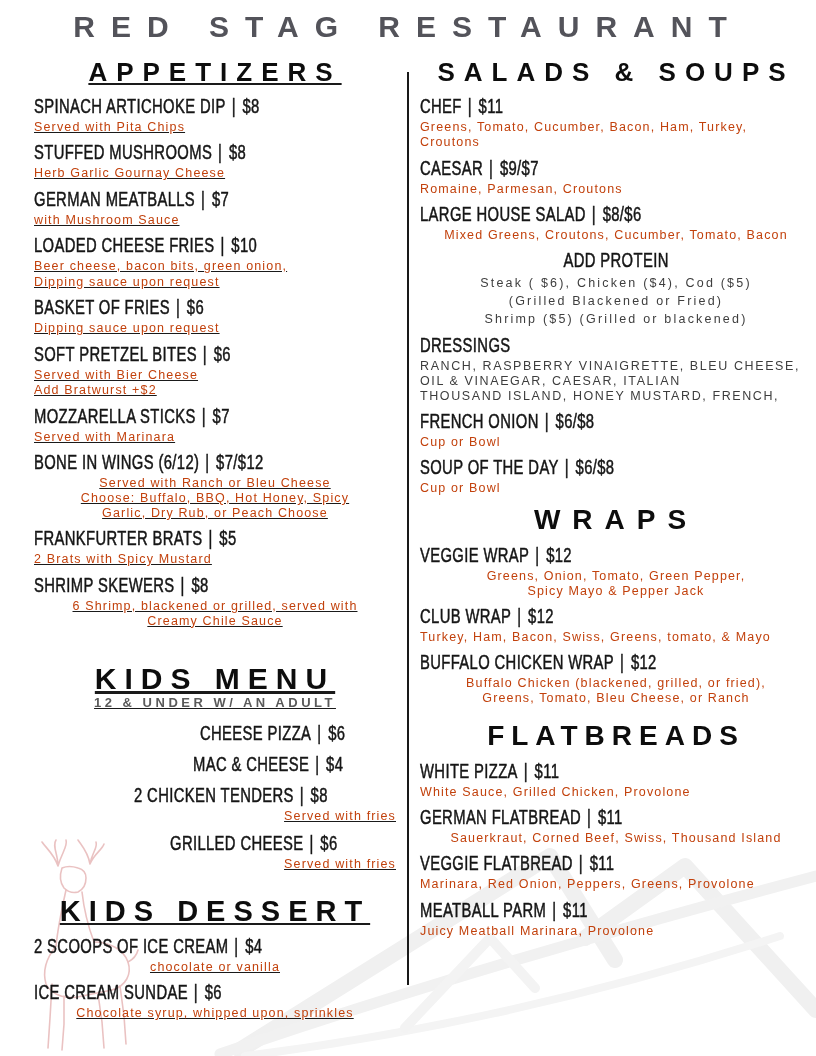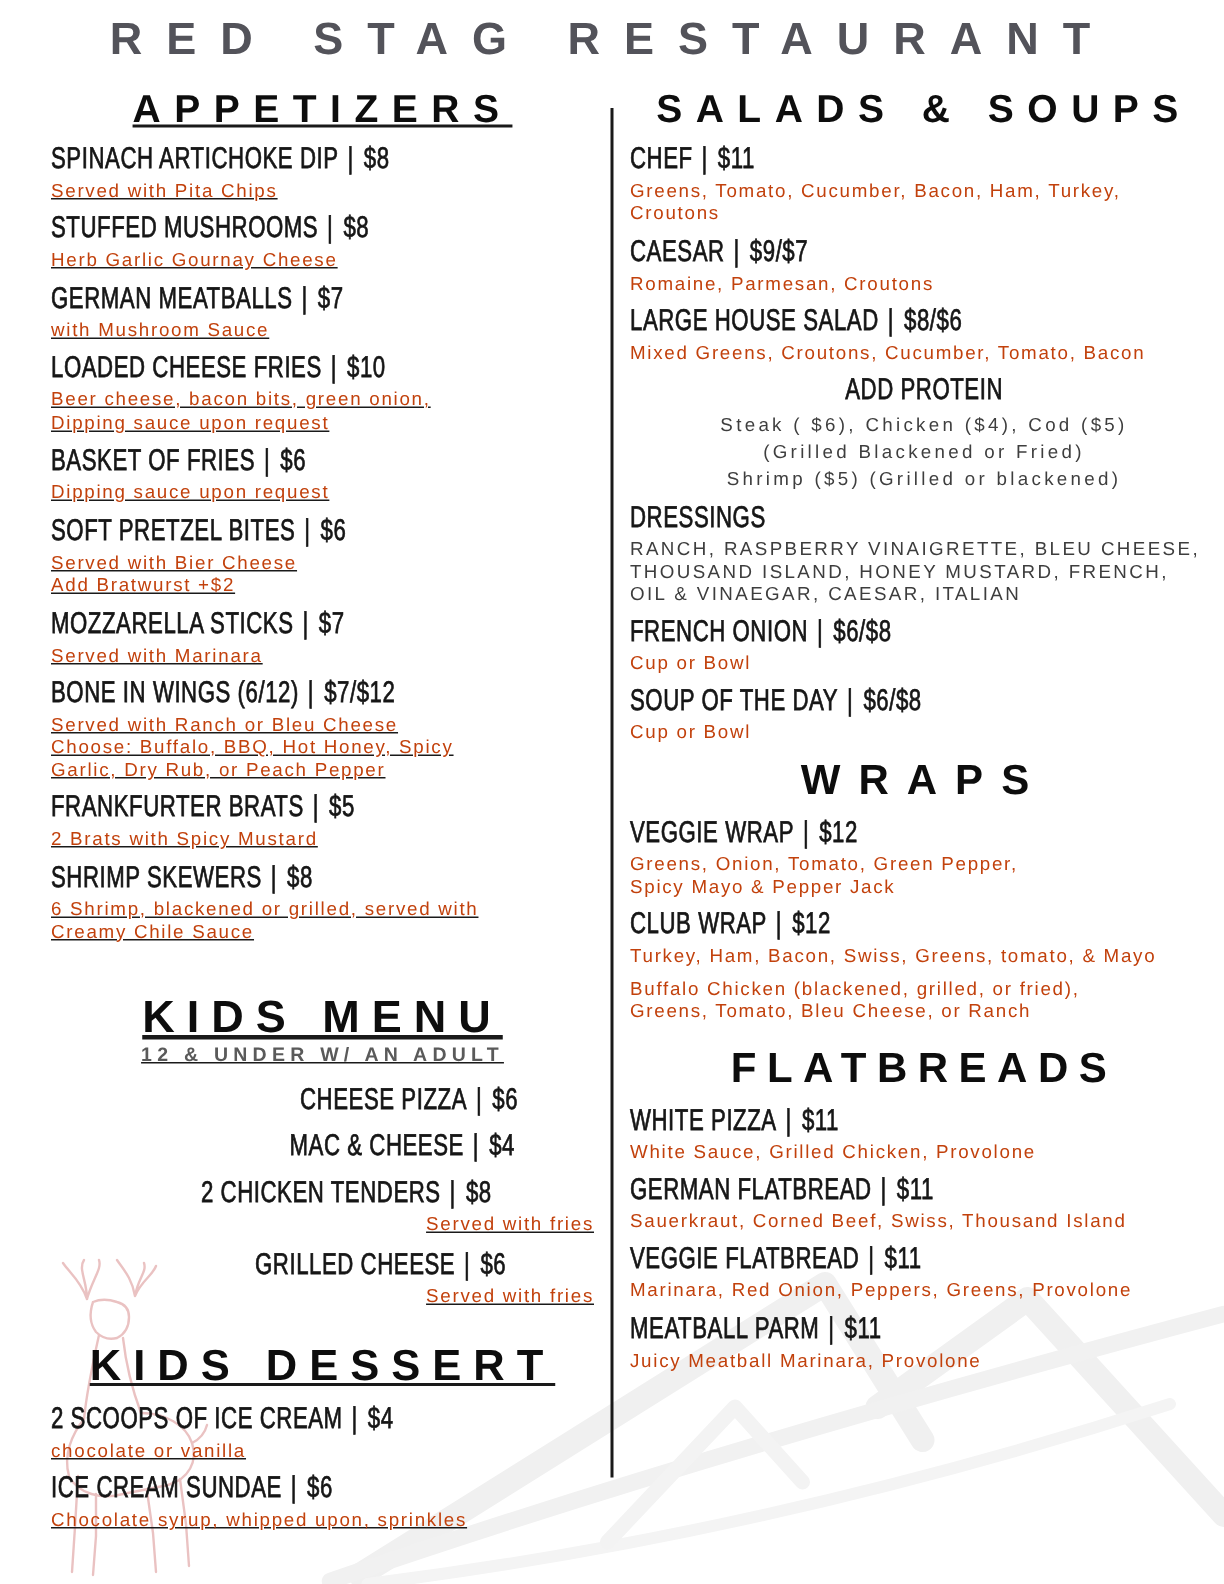--- a/index.html
+++ b/index.html
@@ -42,21 +42,21 @@
   
   .item{margin-bottom:7px;}
   .sec-kids-menu .item{margin-bottom:9px;text-align:right;}
   .name-line{line-height:21px;margin-bottom:2px;white-space:nowrap;}
   .nm-scale{display:inline-block;transform:scaleX(.74);transform-origin:left center;
     font-size:20px;color:#161616;font-weight:400;-webkit-text-stroke:.5px #161616;
     letter-spacing:.5px;white-space:nowrap;}
   .pipe{margin:0 9px 0 8px;}
   .desc{font-size:12.5px;line-height:1.24;letter-spacing:1.15px;color:#c2410c;
     white-space:nowrap;}
-  .item.tight .desc{line-height:1.2;}
+  .item.tight .desc{line-height:1.2;text-align:center;}
 
   
   .item.center{text-align:center;}
   .item.center .nm-scale{transform-origin:center center;}
   .item.center .desc{letter-spacing:2.2px;line-height:1.45;color:#3e3e3e;}
 
   
   .desc.caps{letter-spacing:1.6px;line-height:1.18;color:#3d3d3d;}
 </style>
 </head>
@@ -116,21 +116,21 @@
           <div class="desc">Add Bratwurst +$2</div>
         </div>
         <div class="item">
           <div class="name-line"><span class="nm-scale"><span class="nm">MOZZARELLA STICKS</span><span class="pipe">|</span><span class="price">$7</span></span></div>
           <div class="desc">Served with Marinara</div>
         </div>
         <div class="item tight">
           <div class="name-line"><span class="nm-scale"><span class="nm">BONE IN WINGS (6/12)</span><span class="pipe">|</span><span class="price">$7/$12</span></span></div>
           <div class="desc">Served with Ranch or Bleu Cheese</div>
           <div class="desc">Choose: Buffalo, BBQ, Hot Honey, Spicy</div>
-          <div class="desc">Garlic, Dry Rub, or Peach Pepper</div>
+          <div class="desc">Garlic, Dry Rub, or Peach Choose</div>
         </div>
         <div class="item">
           <div class="name-line"><span class="nm-scale"><span class="nm">FRANKFURTER BRATS</span><span class="pipe">|</span><span class="price">$5</span></span></div>
           <div class="desc">2 Brats with Spicy Mustard</div>
         </div>
         <div class="item tight">
           <div class="name-line"><span class="nm-scale"><span class="nm">SHRIMP SKEWERS</span><span class="pipe">|</span><span class="price">$8</span></span></div>
           <div class="desc">6 Shrimp, blackened or grilled, served with</div>
           <div class="desc">Creamy Chile Sauce</div>
         </div>
@@ -183,22 +183,22 @@
         </div>
         <div class="item center">
           <div class="name-line"><span class="nm-scale"><span class="nm">ADD PROTEIN</span></span></div>
           <div class="desc">Steak ( $6), Chicken ($4), Cod ($5)</div>
           <div class="desc">(Grilled Blackened or Fried)</div>
           <div class="desc">Shrimp ($5) (Grilled or blackened)</div>
         </div>
         <div class="item">
           <div class="name-line"><span class="nm-scale"><span class="nm">DRESSINGS</span></span></div>
           <div class="desc caps">RANCH, RASPBERRY VINAIGRETTE, BLEU CHEESE,</div>
+          <div class="desc caps">OIL &amp; VINAEGAR, CAESAR, ITALIAN</div>
           <div class="desc caps">THOUSAND ISLAND, HONEY MUSTARD, FRENCH,</div>
-          <div class="desc caps">OIL &amp; VINAEGAR, CAESAR, ITALIAN</div>
         </div>
         <div class="item">
           <div class="name-line"><span class="nm-scale"><span class="nm">FRENCH ONION</span><span class="pipe">|</span><span class="price">$6/$8</span></span></div>
           <div class="desc">Cup or Bowl</div>
         </div>
         <div class="item">
           <div class="name-line"><span class="nm-scale"><span class="nm">SOUP OF THE DAY</span><span class="pipe">|</span><span class="price">$6/$8</span></span></div>
           <div class="desc">Cup or Bowl</div>
         </div>
       </section>
@@ -207,20 +207,21 @@
         <div class="item tight">
           <div class="name-line"><span class="nm-scale"><span class="nm">VEGGIE WRAP</span><span class="pipe">|</span><span class="price">$12</span></span></div>
           <div class="desc">Greens, Onion, Tomato, Green Pepper,</div>
           <div class="desc">Spicy Mayo &amp; Pepper Jack</div>
         </div>
         <div class="item">
           <div class="name-line"><span class="nm-scale"><span class="nm">CLUB WRAP</span><span class="pipe">|</span><span class="price">$12</span></span></div>
           <div class="desc">Turkey, Ham, Bacon, Swiss, Greens, tomato, &amp; Mayo</div>
         </div>
         <div class="item tight">
+          <div class="name-line"><span class="nm-scale"><span class="nm">BUFFALO CHICKEN WRAP</span><span class="pipe">|</span><span class="price">$12</span></span></div>
           <div class="desc">Buffalo Chicken (blackened, grilled, or fried),</div>
           <div class="desc">Greens, Tomato, Bleu Cheese, or Ranch</div>
         </div>
       </section>
       <section class="section sec-flatbreads">
         <h2>FLATBREADS</h2>
         <div class="item">
           <div class="name-line"><span class="nm-scale"><span class="nm">WHITE PIZZA</span><span class="pipe">|</span><span class="price">$11</span></span></div>
           <div class="desc">White Sauce, Grilled Chicken, Provolone</div>
         </div>

